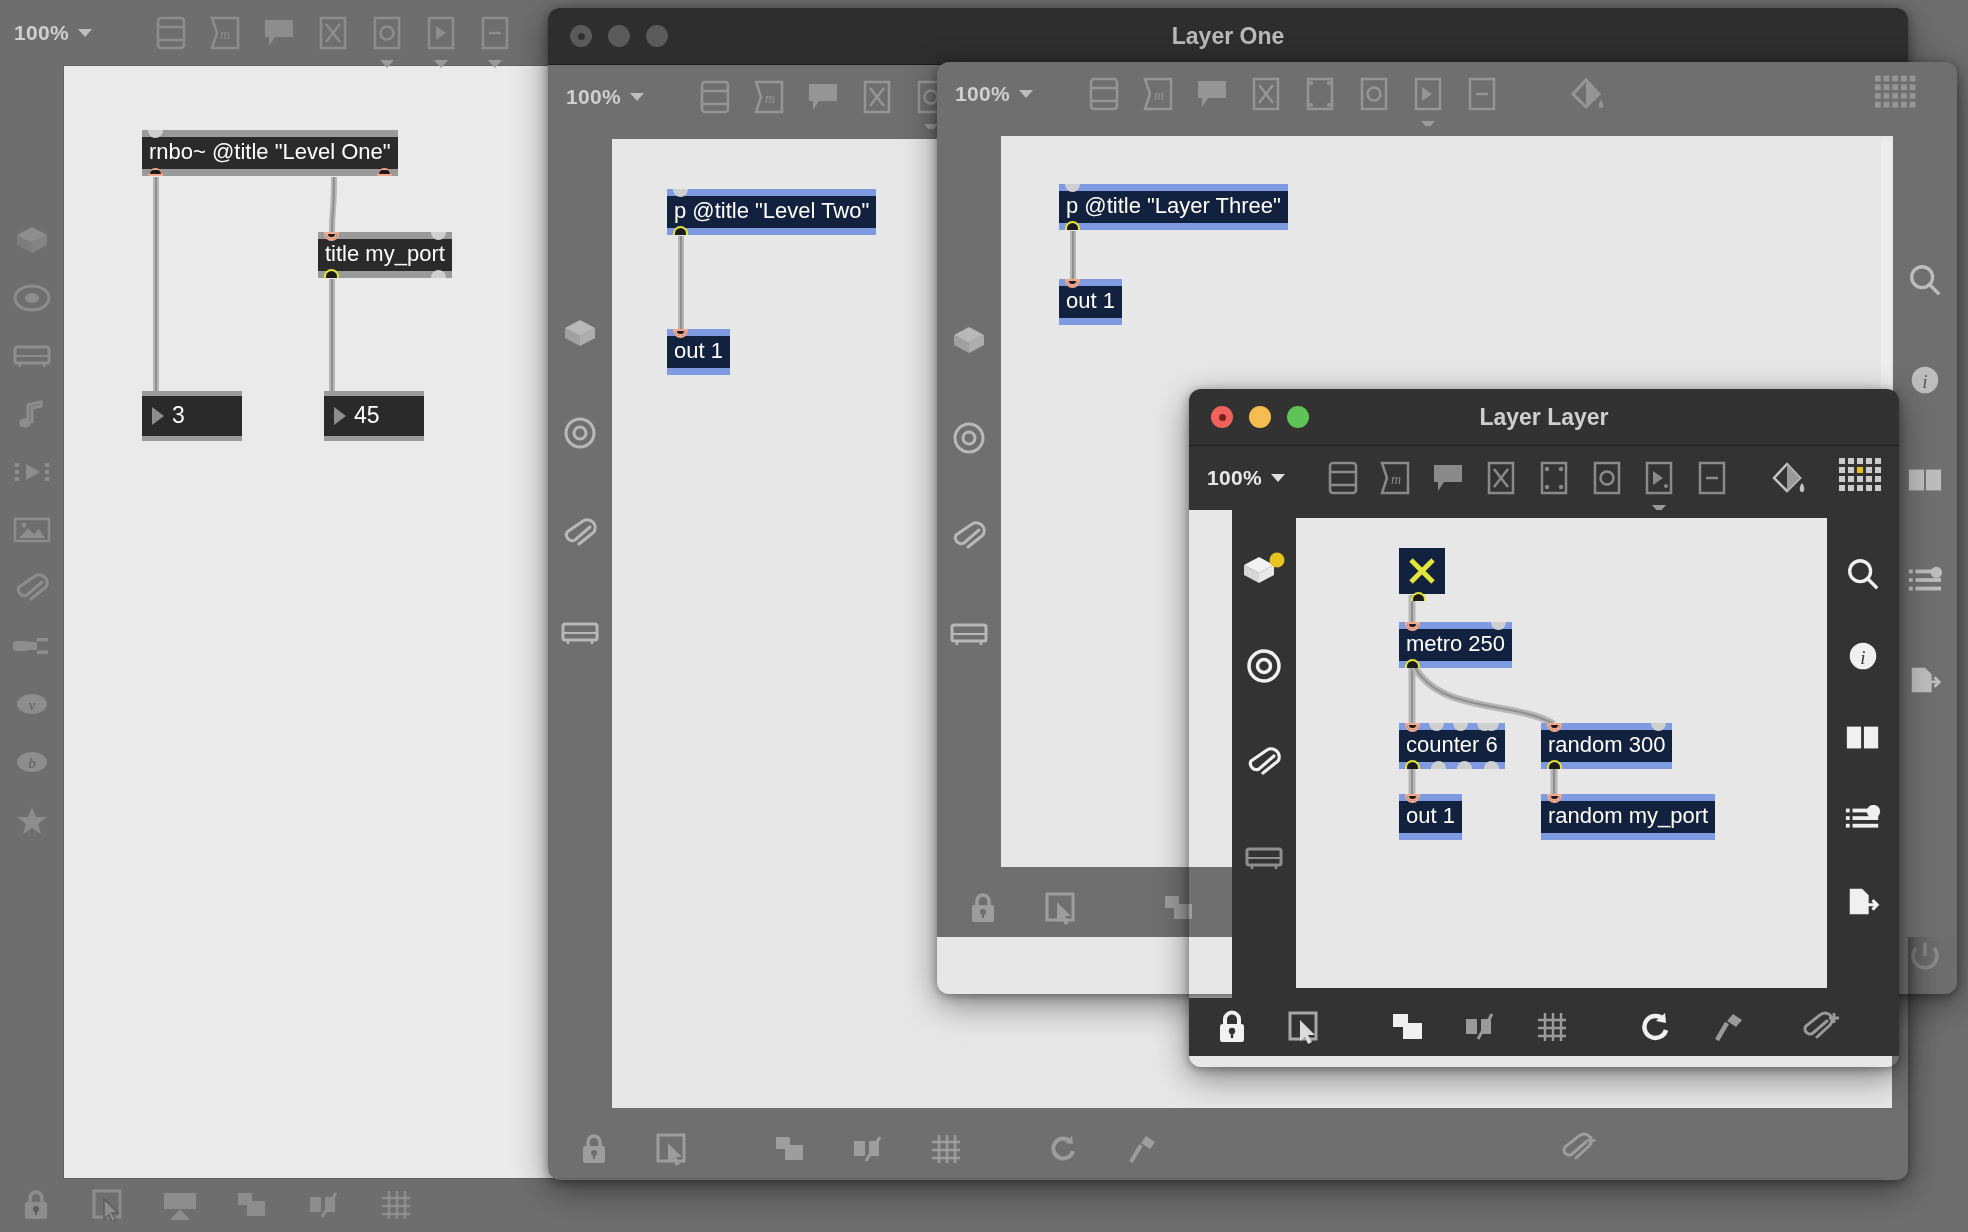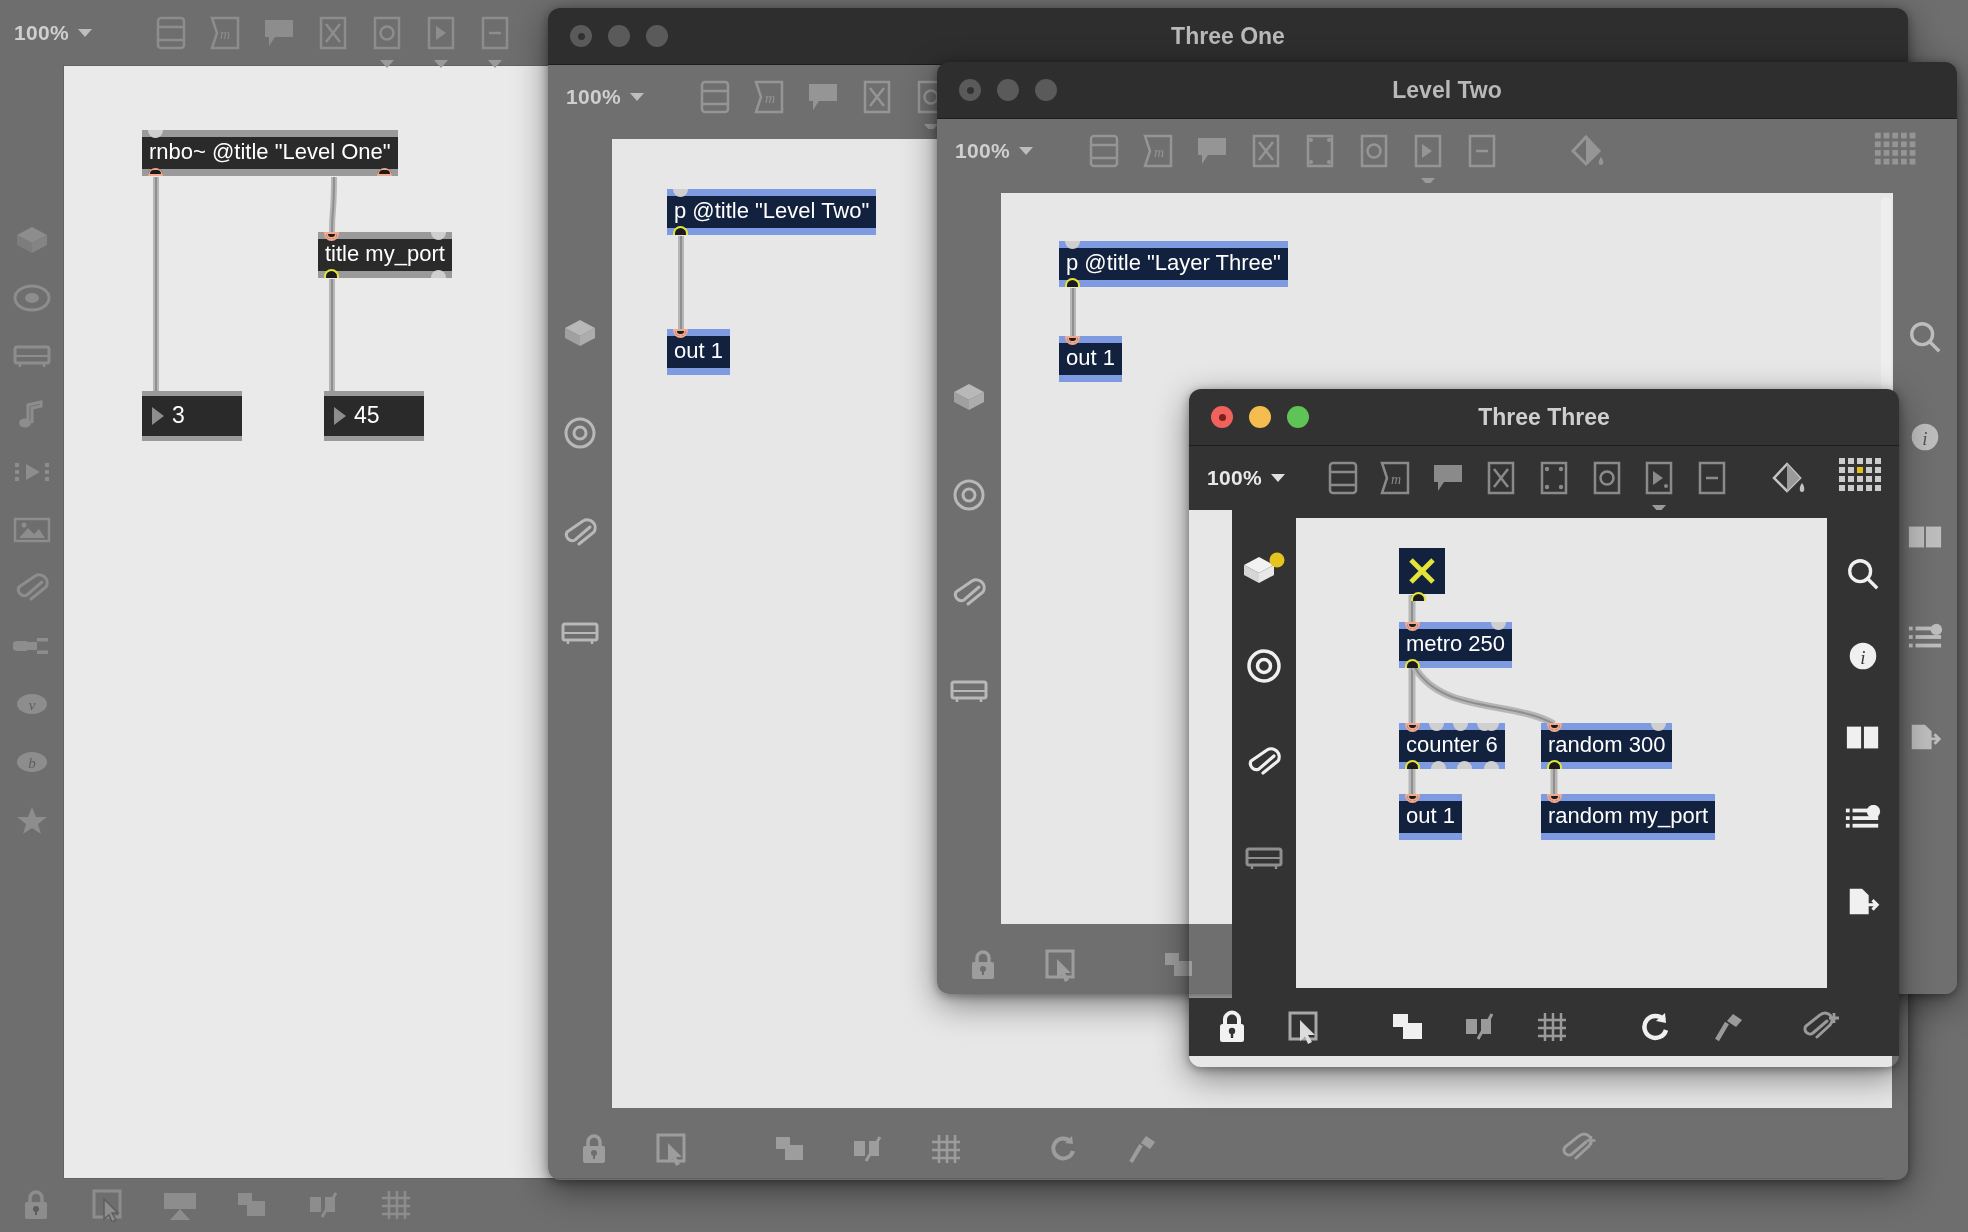--- a/index.html
+++ b/index.html
@@ -442,21 +442,21 @@
   </div>
 </div>
 
 <div class="win" id="win-one" style="left:548px; top:8px; width:1360px; height:1172px;">
   <div class="titlebar">
     <div class="lights">
       <div class="light red"></div>
       <div class="light yellow"></div>
       <div class="light green"></div>
     </div>
-    <div class="wintitle">Three One</div>
+    <div class="wintitle">Layer One</div>
   </div>
 
   <div class="toolbar">
     <div class="zoomlabel">
       <span>100%</span>
       <span class="caret"></span>
     </div>
     <div style="width:44px"></div>
     <div class="tbicon">
         <svg width="30" height="34" viewBox="0 0 30 34">
@@ -611,28 +611,20 @@
     <div class="rail-icon" style="margin-right:300px;">
         <svg width="40" height="34" viewBox="0 0 40 34">
           <path d="M26 10 L12 22 a5 5 0 0 1-7-7 L19 4 a7 7 0 0 1 10 10 L16 26" fill="none" stroke="#9d9d9d" stroke-width="3" stroke-linecap="round"></path>
           <path d="M31 4 v9 M26.5 8.5 h9" stroke="#9d9d9d" stroke-width="2.5"></path>
         </svg>
       </div>
   </div>
 </div>
 
 <div class="win" id="win-two" style="left:937px; top:62px; width:1020px; height:932px;">
-  <div class="titlebar">
-    <div class="lights">
-      <div class="light red"></div>
-      <div class="light yellow"></div>
-      <div class="light green"></div>
-    </div>
-    <div class="wintitle">Level Two</div>
-  </div>
 
   <div class="toolbar">
     <div class="zoomlabel">
       <span>100%</span>
       <span class="caret"></span>
     </div>
     <div style="width:44px"></div>
     <div class="tbicon">
         <svg width="30" height="34" viewBox="0 0 30 34">
           <rect x="2" y="2" width="26" height="30" rx="3" fill="none" stroke="#959595" stroke-width="2.5"></rect>
@@ -834,21 +826,21 @@
   </div>
 </div>
 
 <div class="win active" id="win-three" style="left:1189px; top:389px; width:710px; height:678px;">
   <div class="titlebar">
     <div class="lights">
       <div class="light red"></div>
       <div class="light yellow"></div>
       <div class="light green"></div>
     </div>
-    <div class="wintitle">Three Three</div>
+    <div class="wintitle">Layer Layer</div>
   </div>
 
   <div class="toolbar">
     <div class="zoomlabel">
       <span>100%</span>
       <span class="caret"></span>
     </div>
     <div style="width:32px"></div>
     <div class="tbicon">
         <svg width="30" height="34" viewBox="0 0 30 34">

